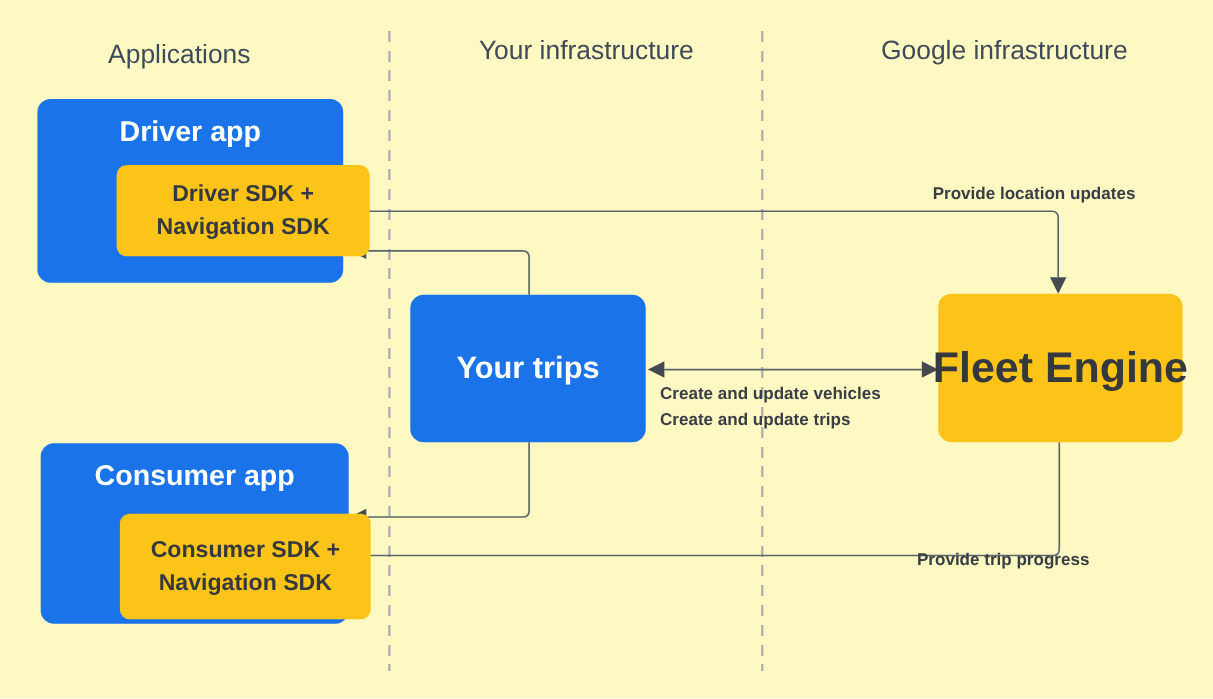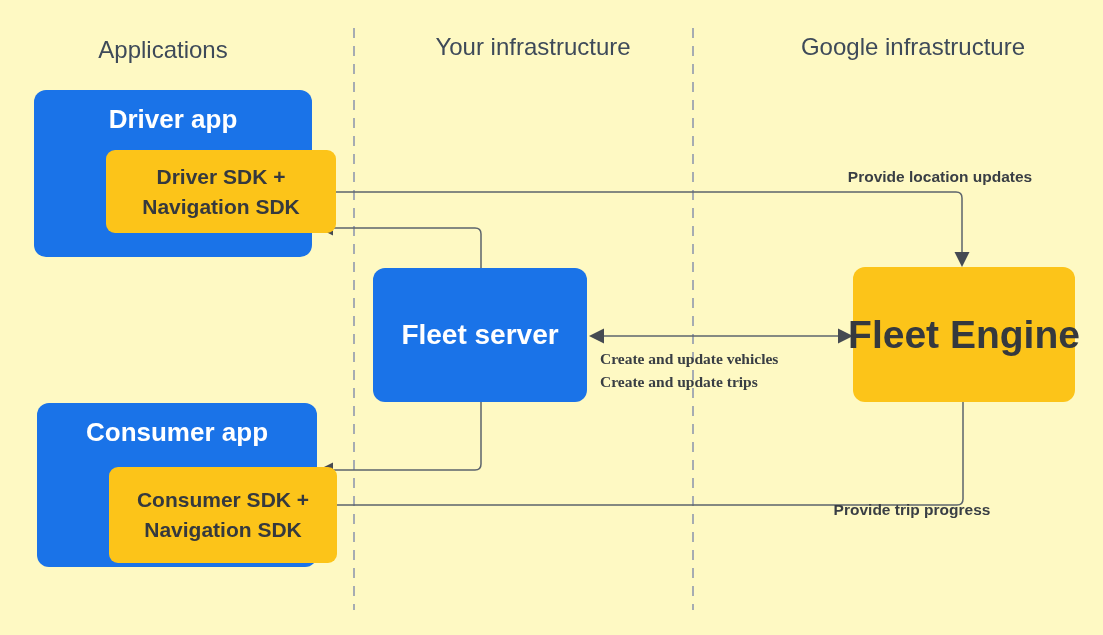--- a/index.html
+++ b/index.html
@@ -80,21 +80,20 @@
     white-space:nowrap;
   }
   .edge-label.centered{ transform:translate(-50%,-50%); }
   .edge-label-stack{
     position:absolute;
     font-size:15.5px;
     font-weight:700;
     color:var(--label_text);
     line-height:23px;
     white-space:nowrap;
-    font-family:Liberation Serif, serif;
   }
   svg.wires{
     position:absolute;
     left:0;top:0;
     width:1103px;height:635px;
     pointer-events:none;
   }
   svg.wires path{
     fill:none;
     stroke:var(--line);
@@ -143,21 +142,21 @@
 
   <div class="node blue" style="left:37px; top:403px; width:280px; height:164px;">
     <div class="node-title app-title">Consumer app</div>
     <div class="sdk-box" style="left:28px; top:64px; width:228px; height:96px;">
       <span>Consumer SDK +</span>
       <span>Navigation SDK</span>
     </div>
   </div>
 
   <div class="node blue center-box server-title" style="left:373px; top:268px; width:214px; height:134px;">
-    <span>Fleet server</span>
+    <span>Your trips</span>
   </div>
 
   <div class="node yellow center-box engine-title" style="left:853px; top:267px; width:222px; height:135px;">
     <span>Fleet Engine</span>
   </div>
 
   <div class="edge-label centered" style="left:920px; top:177px;margin-left:20px;">Provide location updates</div>
 
   <div class="edge-label-stack" style="left:600px; top:347px;">
     <div>Create and update vehicles</div>

